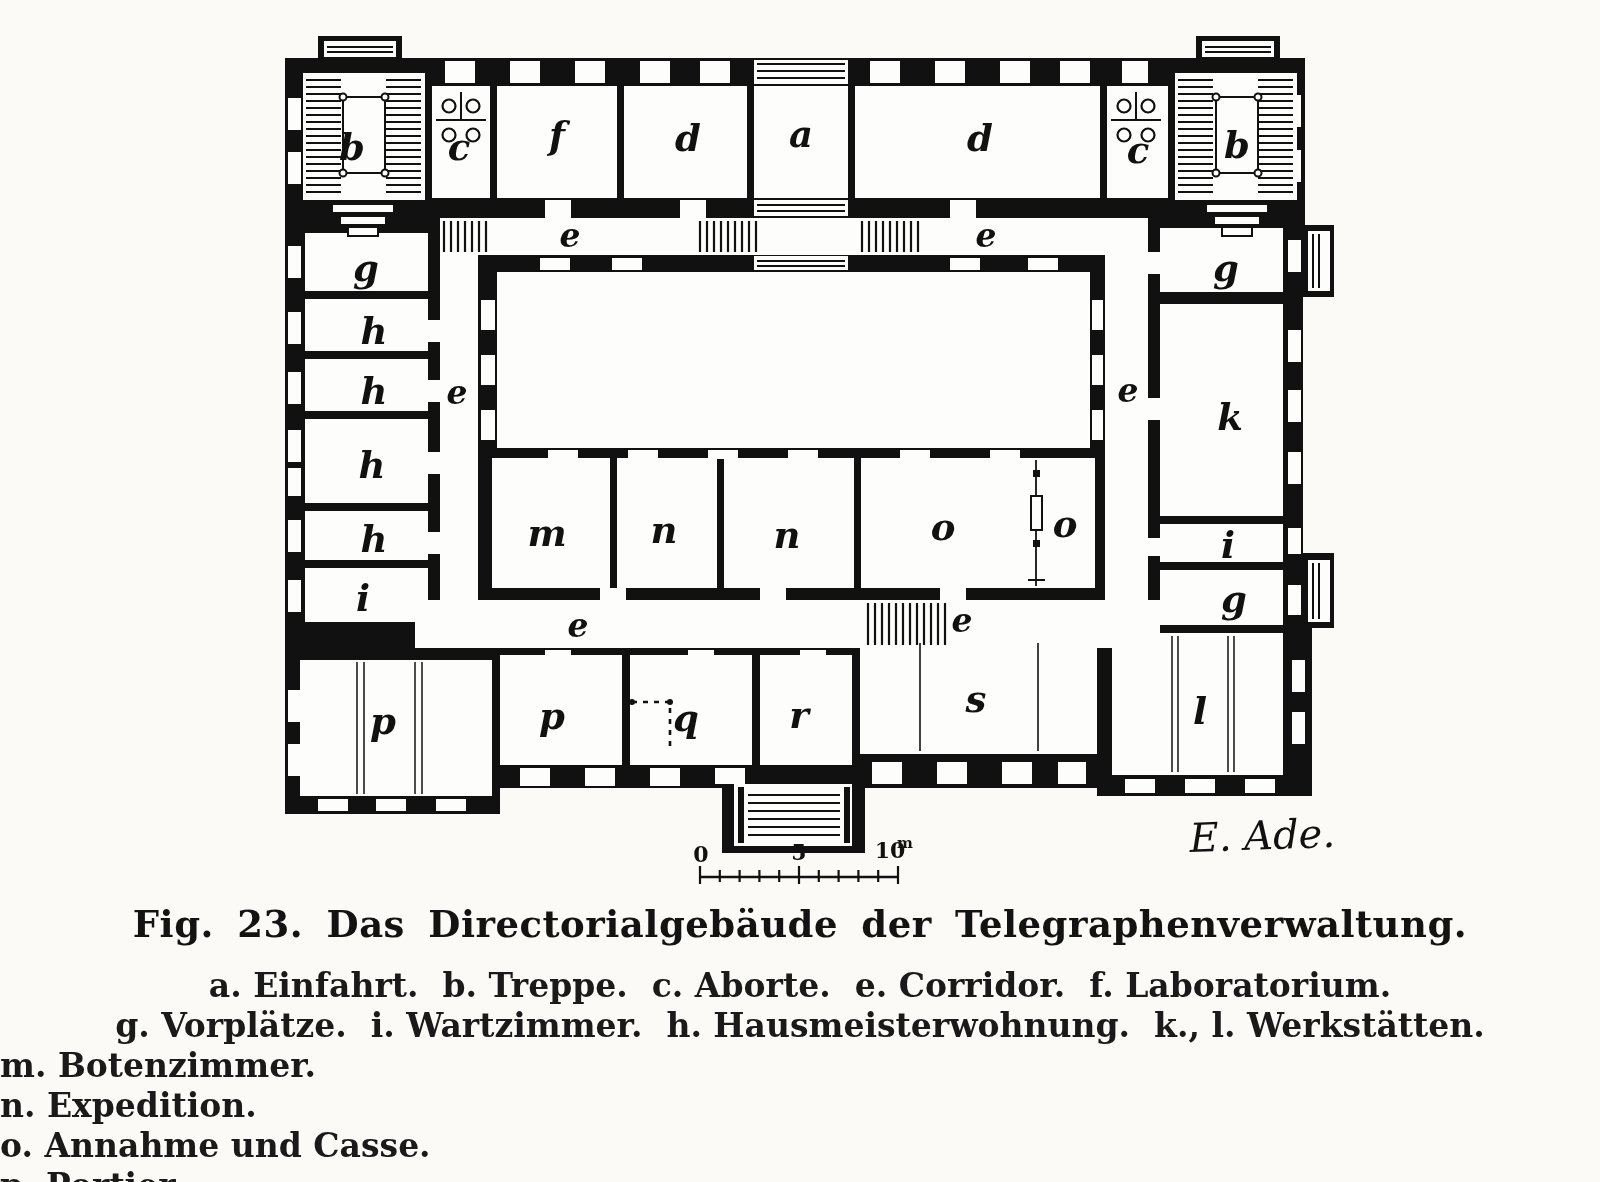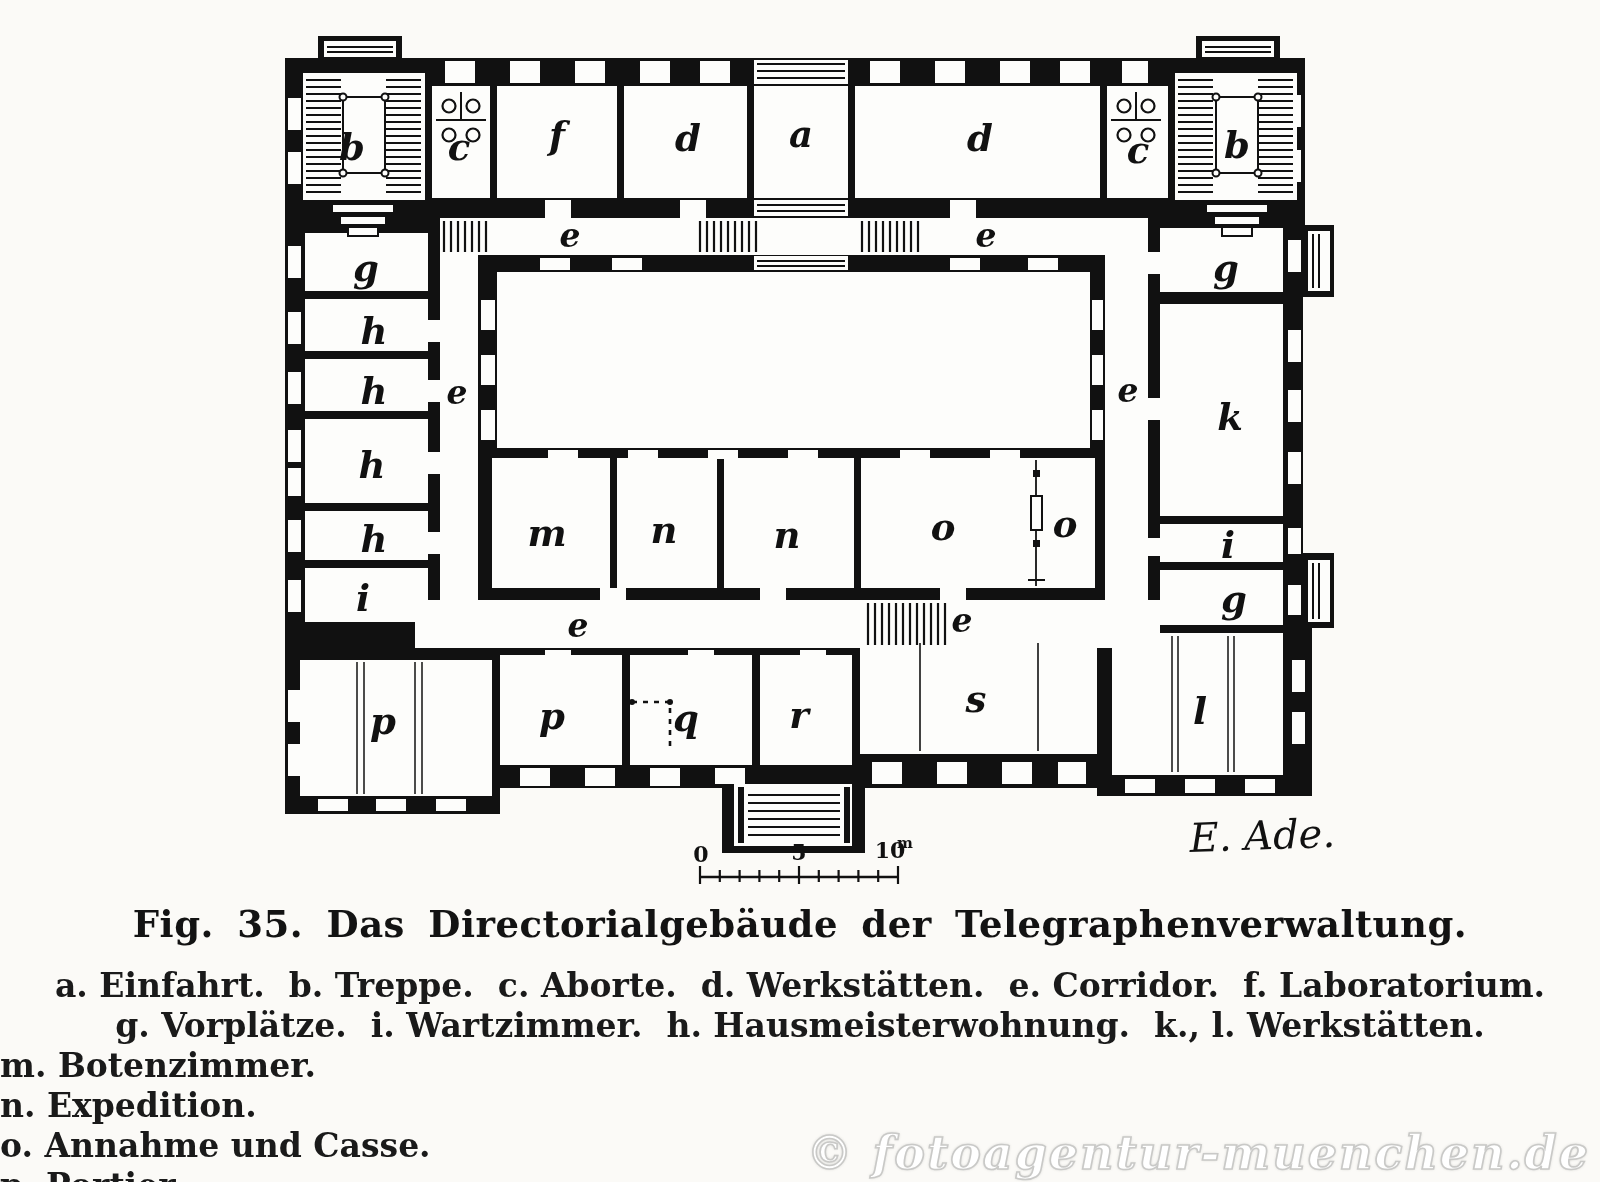--- a/index.html
+++ b/index.html
@@ -403,39 +403,37 @@
         <line x1="878.2" y1="870" x2="878.2" y2="882" stroke="#111111" stroke-width="2.2"></line>
         <line x1="898" y1="866" x2="898" y2="884" stroke="#111111" stroke-width="2.2"></line>
         <text x="701" y="862" text-anchor="middle" font-family="&quot;DejaVu Serif&quot;, serif" font-weight="bold" font-size="22" fill="#111111">0</text>
         <text x="799" y="860" text-anchor="middle" font-family="&quot;DejaVu Serif&quot;, serif" font-weight="bold" font-size="22" fill="#111111">5</text>
         <text x="890" y="858" text-anchor="middle" font-family="&quot;DejaVu Serif&quot;, serif" font-weight="bold" font-size="22" fill="#111111">10</text>
         <text x="905" y="848" text-anchor="middle" font-family="&quot;DejaVu Serif&quot;, serif" font-weight="bold" font-size="15" fill="#111111">m</text>
       </g>
       <text x="1190" y="852" font-family="&quot;DejaVu Serif&quot;, serif" font-style="italic" font-size="40" fill="#111111" transform="rotate(-2 1190 852)">E. Ade.</text>
     </svg>
 
-  <div class="caption">Fig. 35.  Das Directorialgebäude der Telegraphenverwaltung.</div>
+  <div class="caption">Fig. 23.  Das Directorialgebäude der Telegraphenverwaltung.</div>
 
   <div class="legend" id="legend">
       <div class="legend-line legend-line-0">
         <span class="legend-entry">a.&nbsp;Einfahrt.</span>
         <span class="legend-entry">b.&nbsp;Treppe.</span>
         <span class="legend-entry">c.&nbsp;Aborte.</span>
-        <span class="legend-entry">d.&nbsp;Werkstätten.</span>
         <span class="legend-entry">e.&nbsp;Corridor.</span>
         <span class="legend-entry">f.&nbsp;Laboratorium.</span>
       </div>
       <div class="legend-line legend-line-1">
         <span class="legend-entry">g.&nbsp;Vorplätze.</span>
         <span class="legend-entry">i.&nbsp;Wartzimmer.</span>
         <span class="legend-entry">h.&nbsp;Hausmeisterwohnung.</span>
         <span class="legend-entry">k., l.&nbsp;Werkstätten.</span>
       </div>
       <div class="legend-line legend-line-2">
         <span class="legend-entry">m.&nbsp;Botenzimmer.</span>
         <span class="legend-entry">n.&nbsp;Expedition.</span>
         <span class="legend-entry">o.&nbsp;Annahme und Casse.</span>
         <span class="legend-entry">p.&nbsp;Portier.</span>
       </div>
     </div>
 
-  <div class="watermark">© fotoagentur-muenchen.de</div>
 </div>
 
 </body></html>

